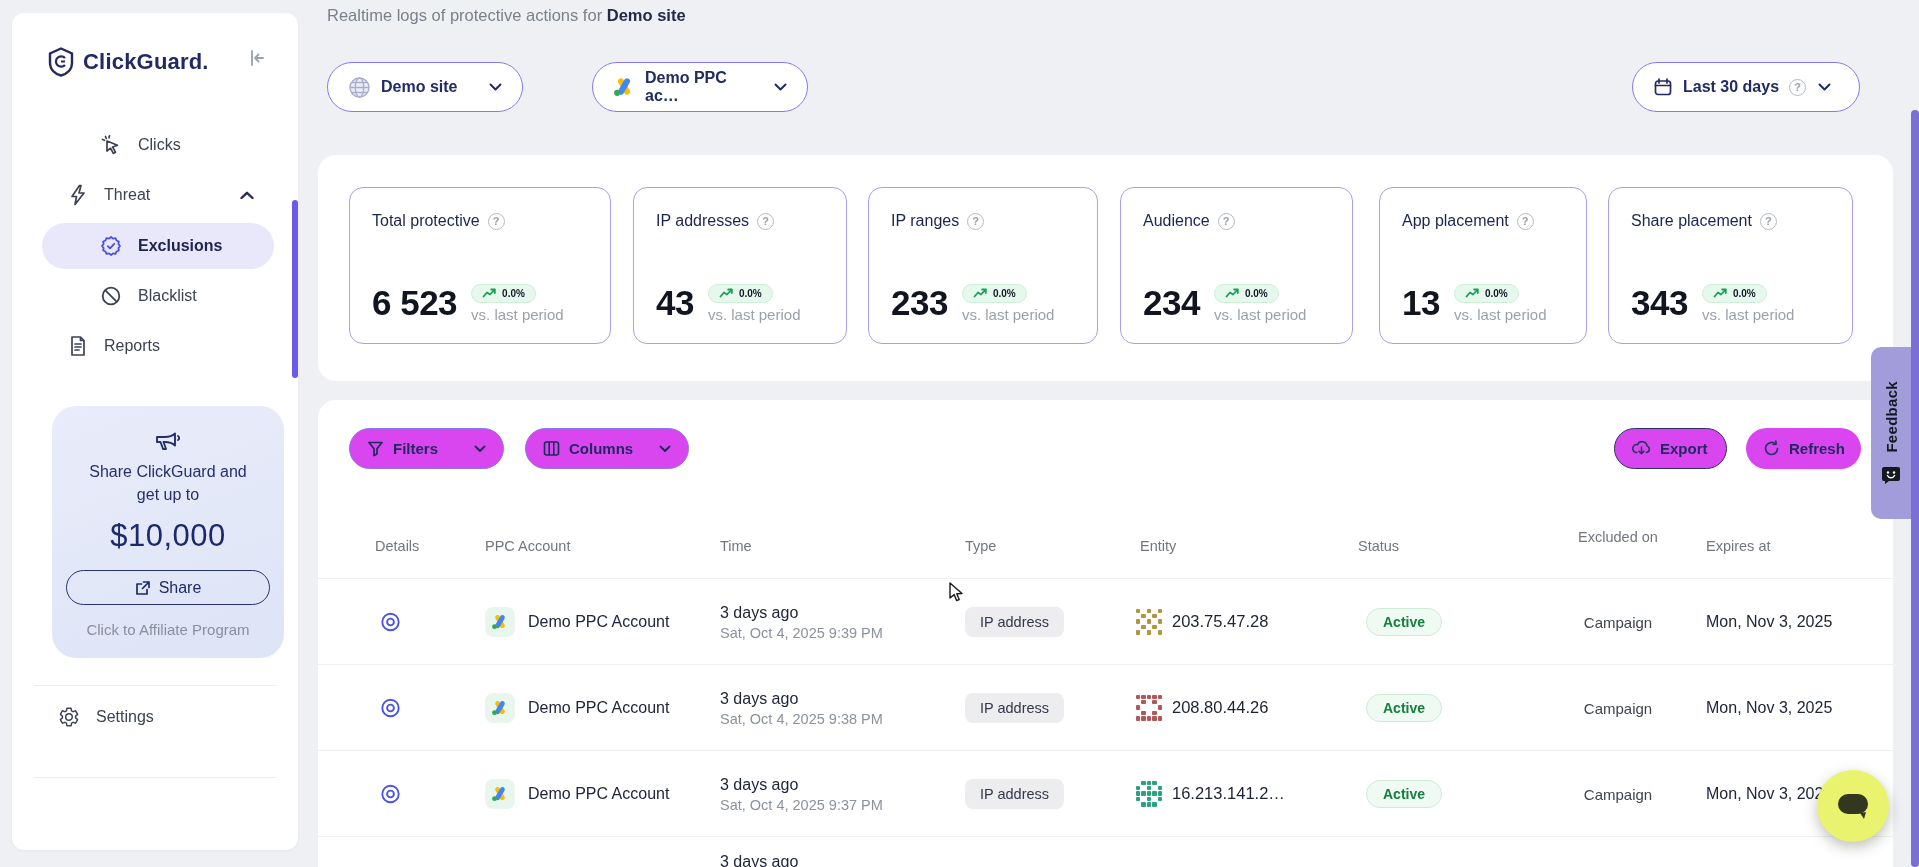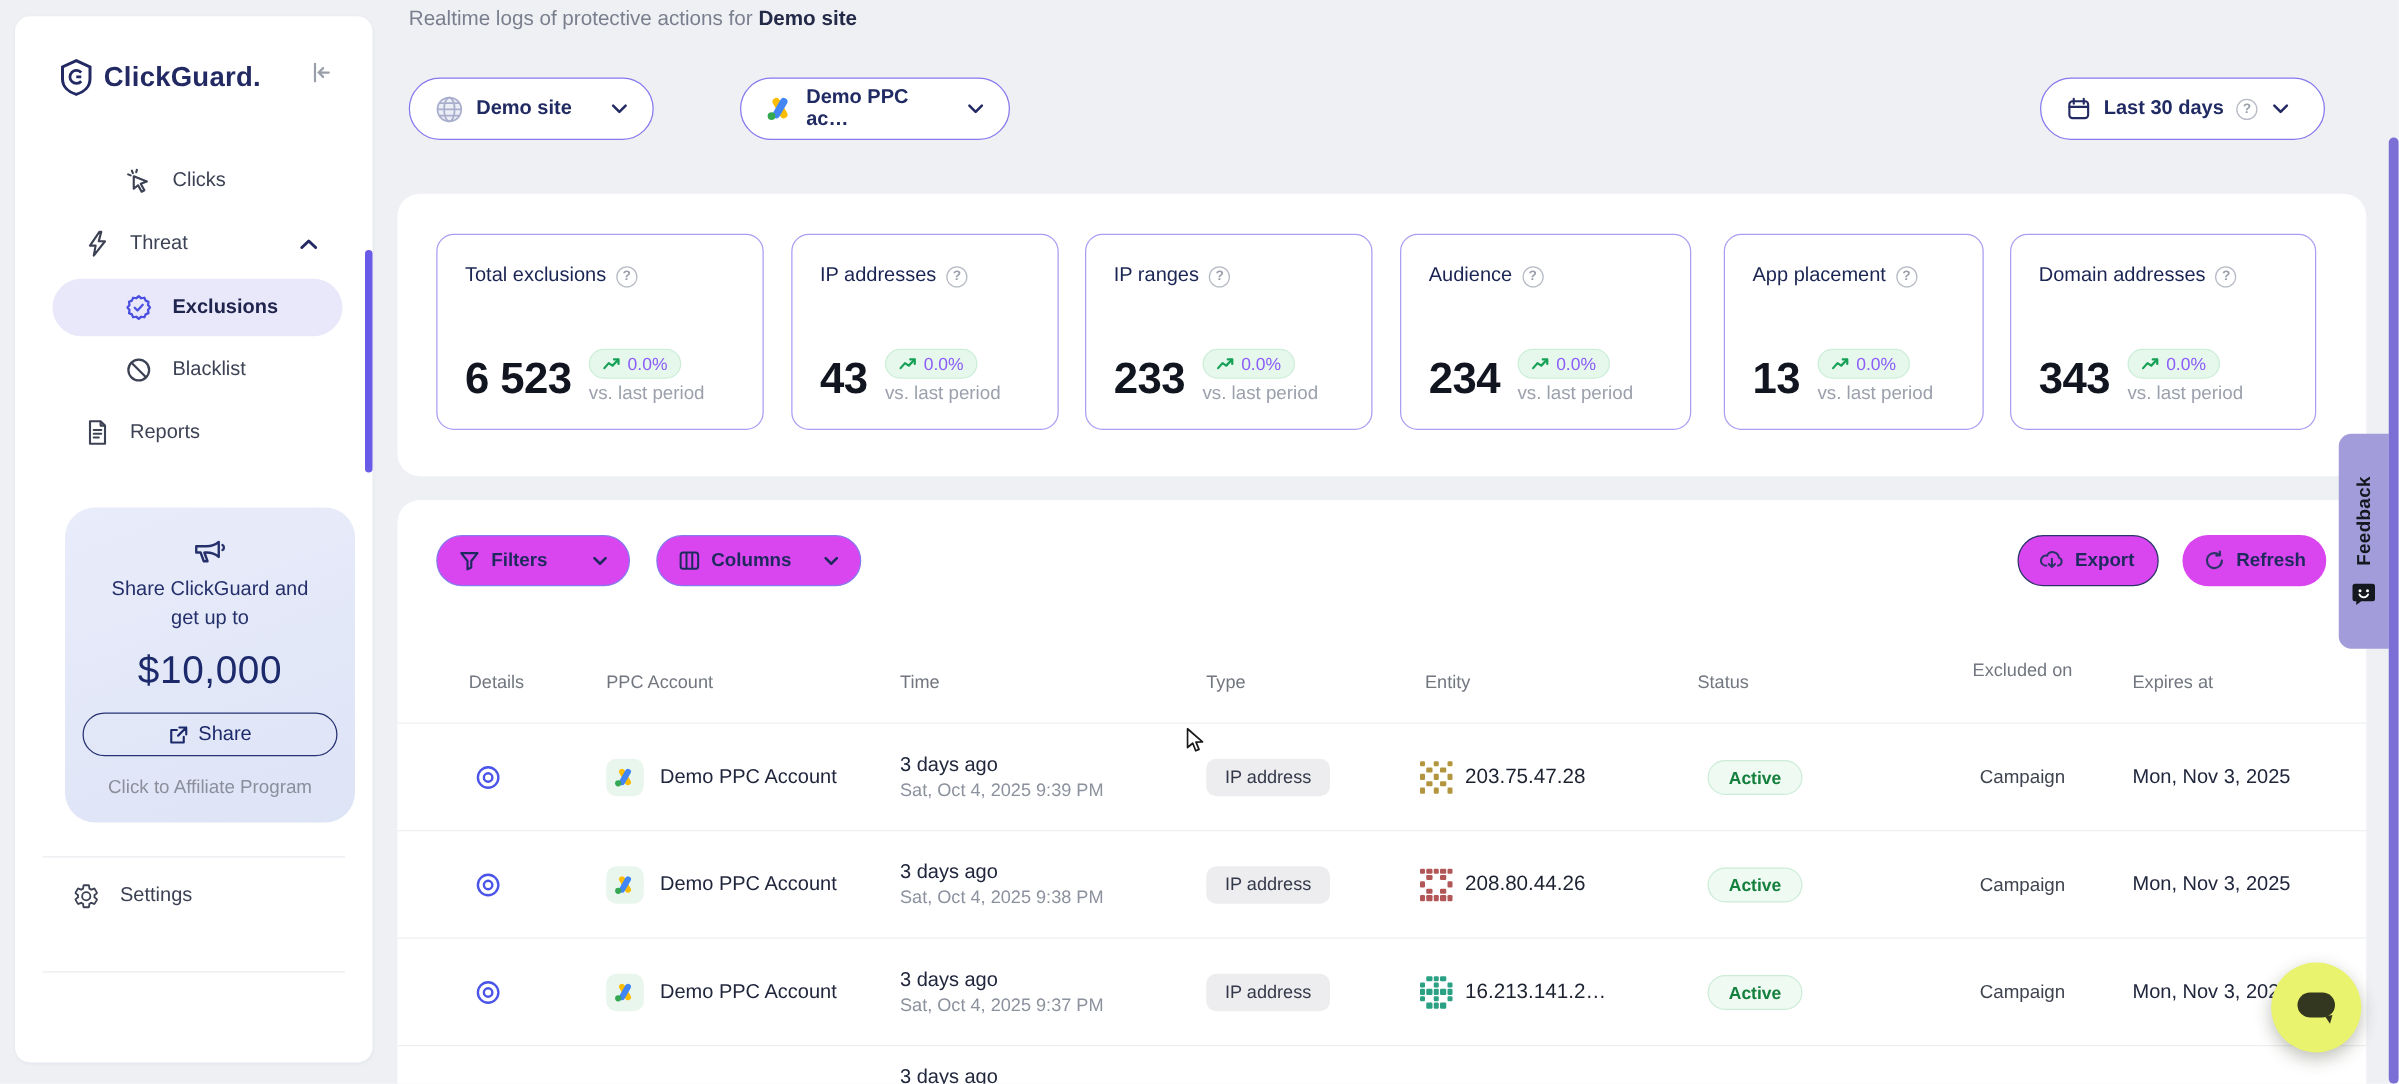--- a/index.html
+++ b/index.html
@@ -87,21 +87,21 @@
     position:absolute; top:32px; height:157px; background:#fff;
     border:1.5px solid #a89ef3; border-radius:14px; padding:24px 22px; cursor:pointer;
   }
   .sc-0 { left:31px;  width:262px; } .sc-1 { left:315px; width:214px; }
   .sc-2 { left:550px; width:230px; } .sc-3 { left:802px; width:233px; }
   .sc-4 { left:1061px; width:208px; } .sc-5 { left:1290px; width:245px; }
   .stat-label-row { display:flex; align-items:center; gap:8px; font-size:16px; color:#1b2553; }
   .stat-bottom { position:absolute; left:22px; bottom:20px; display:flex; align-items:flex-end; gap:14px; }
   .stat-value { font-size:35px; font-weight:bold; color:#11151f; letter-spacing:-.5px; }
   .trend-wrap { padding-bottom:0; }
-  .trend-pill { display:inline-flex; align-items:center; gap:5px; background:#e6f8ec; border:1px solid #cdeed9; border-radius:13px; padding:3px 10px; font-size:14px; font-weight:normal; color:#8b5cf6; }
+  .trend-pill { display:inline-flex; align-items:center; gap:5px; background:#e6f8ec; border:1px solid #cdeed9; border-radius:13px; padding:3px 10px; font-size:10px; font-weight:bold; color:#0f172a; }
   .trend-sub { font-size:15px; color:#9ba0ac; margin-top:3px; }
 
   .qmark { width:17px; height:17px; border:1.3px solid #b6bac4; border-radius:50%; color:#9aa0aa; font-size:11px; display:inline-flex; align-items:center; justify-content:center; font-weight:bold; }
 
   
   .table-panel { position:absolute; left:318px; top:400px; width:1575px; height:540px; background:#fff; border-radius:18px; }
   .tool-pill {
     position:absolute; top:28px; height:41px; border:1.5px solid #8678ee; border-radius:21px; background:#d946ef;
     display:flex; align-items:center; gap:9px; padding:0 17px;
     font-size:15px; font-weight:600; color:#1e2a5e; cursor:pointer;
@@ -318,21 +318,21 @@
   <span style="margin-left:2px;">
     <svg width="13" height="8" viewBox="0 0 13 8" fill="none" stroke="#232a63" stroke-width="2" stroke-linecap="round" stroke-linejoin="round">
         <path d="M1.5 1.5 L6.5 6.5 L11.5 1.5"></path>
       </svg>
   </span>
 </div>
 
 <div class="stats-panel">
   <div class="stat-card sc-0">
     <div class="stat-label-row">
-        <span>Total exclusions</span>
+        <span>Total protective</span>
         <span class="qmark">?</span>
       </div>
     <div class="stat-bottom">
       <span class="stat-value">6 523</span>
       <span class="trend-wrap">
         <span class="trend-pill">
             <svg width="15" height="11" viewBox="0 0 15 11" fill="none" stroke="#17a156" stroke-width="1.8" stroke-linecap="round" stroke-linejoin="round">
               <path d="M1.5 8.5 L5 4.5 L8 6.5 L12.5 1.8"></path>
               <path d="M9.2 1.5 h3.6 v3.6"></path>
             </svg>
@@ -413,21 +413,21 @@
               <path d="M9.2 1.5 h3.6 v3.6"></path>
             </svg>
             <span>0.0%</span>
           </span>
         <div class="trend-sub">vs. last period</div>
       </span>
     </div>
   </div>
   <div class="stat-card sc-5">
     <div class="stat-label-row">
-        <span>Domain addresses</span>
+        <span>Share placement</span>
         <span class="qmark">?</span>
       </div>
     <div class="stat-bottom">
       <span class="stat-value">343</span>
       <span class="trend-wrap">
         <span class="trend-pill">
             <svg width="15" height="11" viewBox="0 0 15 11" fill="none" stroke="#17a156" stroke-width="1.8" stroke-linecap="round" stroke-linejoin="round">
               <path d="M1.5 8.5 L5 4.5 L8 6.5 L12.5 1.8"></path>
               <path d="M9.2 1.5 h3.6 v3.6"></path>
             </svg>

